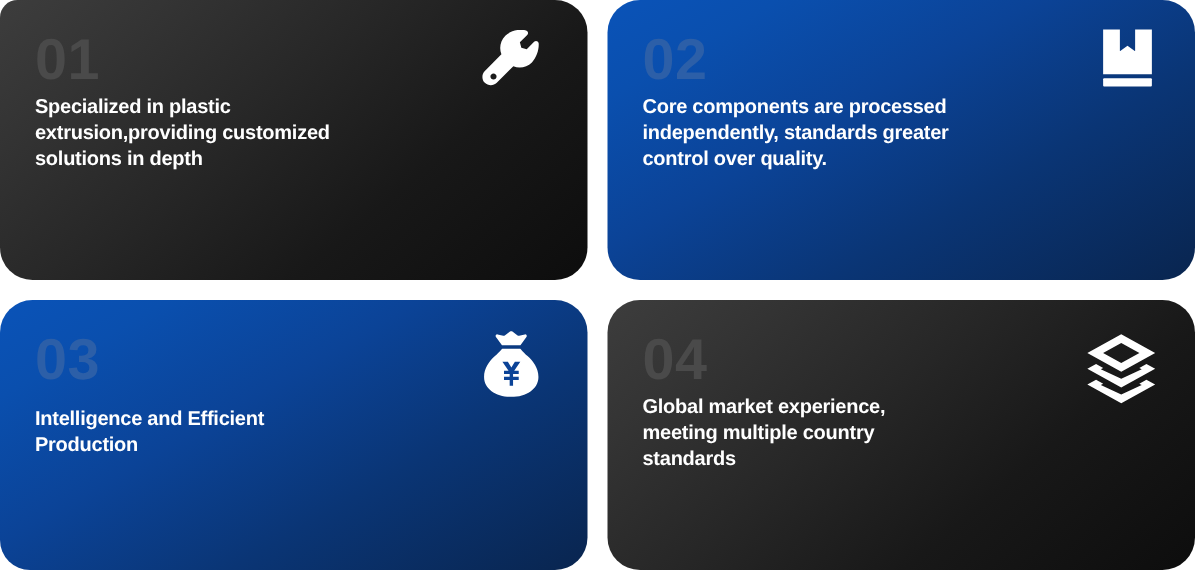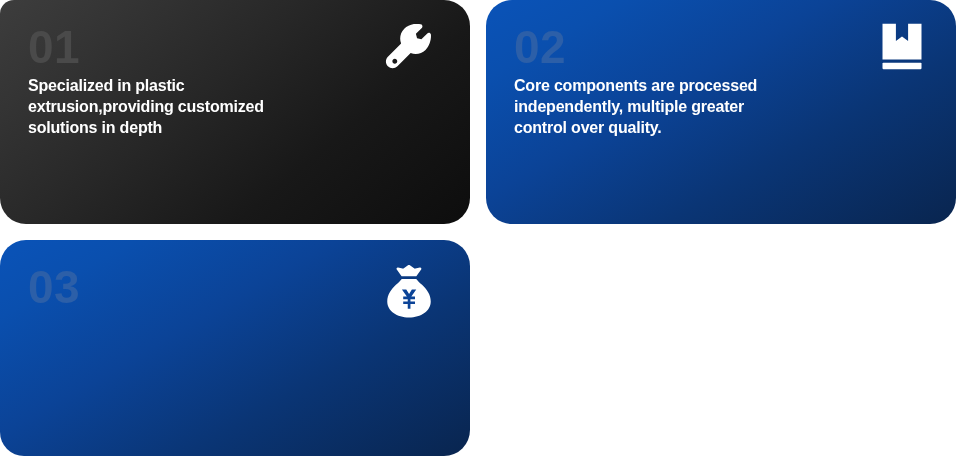--- a/index.html
+++ b/index.html
@@ -124,29 +124,44 @@
 
   <div class="card blue c2">
     <span class="icon">
       <svg viewBox="0 0 64 64" aria-hidden="true">
         <path fill="#ffffff" d="M8 2h16.5v21.5l7.5-5.6 7.5 5.6V2H56v44H8V2z"></path>
         <rect fill="#ffffff" x="8" y="50" width="48" height="8" rx="1"></rect>
       </svg>
     </span>
     <div class="num">02</div>
     <div class="title">Core components are processed
-independently, multiple greater
+independently, standards greater
 control over quality.</div>
   </div>
 
   <div class="card blue c3">
     <span class="icon">
       <svg viewBox="0 0 64 64" aria-hidden="true">
         <path fill="#ffffff" d="M18.5 6.2c-0.8-1.1 0.1-2.6 1.4-2.3l5.0 1.2c0.5 0.1 1.0 0 1.4-0.3l4.6-3.4c0.6-0.5 1.5-0.5 2.1 0l4.6 3.4c0.4 0.3 0.9 0.4 1.4 0.3l5.0-1.2c1.3-0.3 2.2 1.2 1.4 2.3l-5.3 7.3H23.8L18.5 6.2z"></path>
         <path fill="#ffffff" d="M24.0 16.5h16c0 0 2.5 3.0 6.4 6.5C51.6 27.7 56 34.0 56 41.4 56 52.0 45.3 59 32 59S8 52.0 8 41.4c0-7.4 4.4-13.7 9.6-18.4C21.5 19.5 24.0 16.5 24.0 16.5z"></path>
         <path fill="#0b4397" d="M29.0 28.0h-4.8l5.4 7.9h-4.0v2.9h5.0v2.5h-5.0v2.9h5.0v5.1h3.0v-5.1h5.0v-2.9h-5.0v-2.5h5.0v-2.9h-4.0l5.4-7.9h-4.8l-3.1 5.0z"></path>
       </svg>
     </span>
     <div class="num">03</div>
+    <div class="title">Intelligence and Efficient
+Production</div>
   </div>
 
+  <div class="card dark c4">
+    <span class="icon">
+      <svg viewBox="0 0 64 64" aria-hidden="true">
+        <path fill="#ffffff" d="M32 3.5 60 19 32 34.5 4 19 32 3.5zm0 7.2L17 19l15 8.3L47 19 32 10.7z"></path>
+        <path fill="#ffffff" d="M11.2 28.0 4 32l28 15.5L60 32l-7.2-4-5.9 3.3 2.0 1.1L32 40.3 15.1 32.4l2.0-1.1L11.2 28.0z"></path>
+        <path fill="#ffffff" d="M11.2 41.0 4 45l28 15.5L60 45l-7.2-4-5.9 3.3 2.0 1.1L32 53.3 15.1 45.4l2.0-1.1L11.2 41.0z"></path>
+      </svg>
+    </span>
+    <div class="num">04</div>
+    <div class="title">Global market experience,
+meeting multiple country
+standards</div>
+  </div>
 
 </div>
 
 </body></html>

